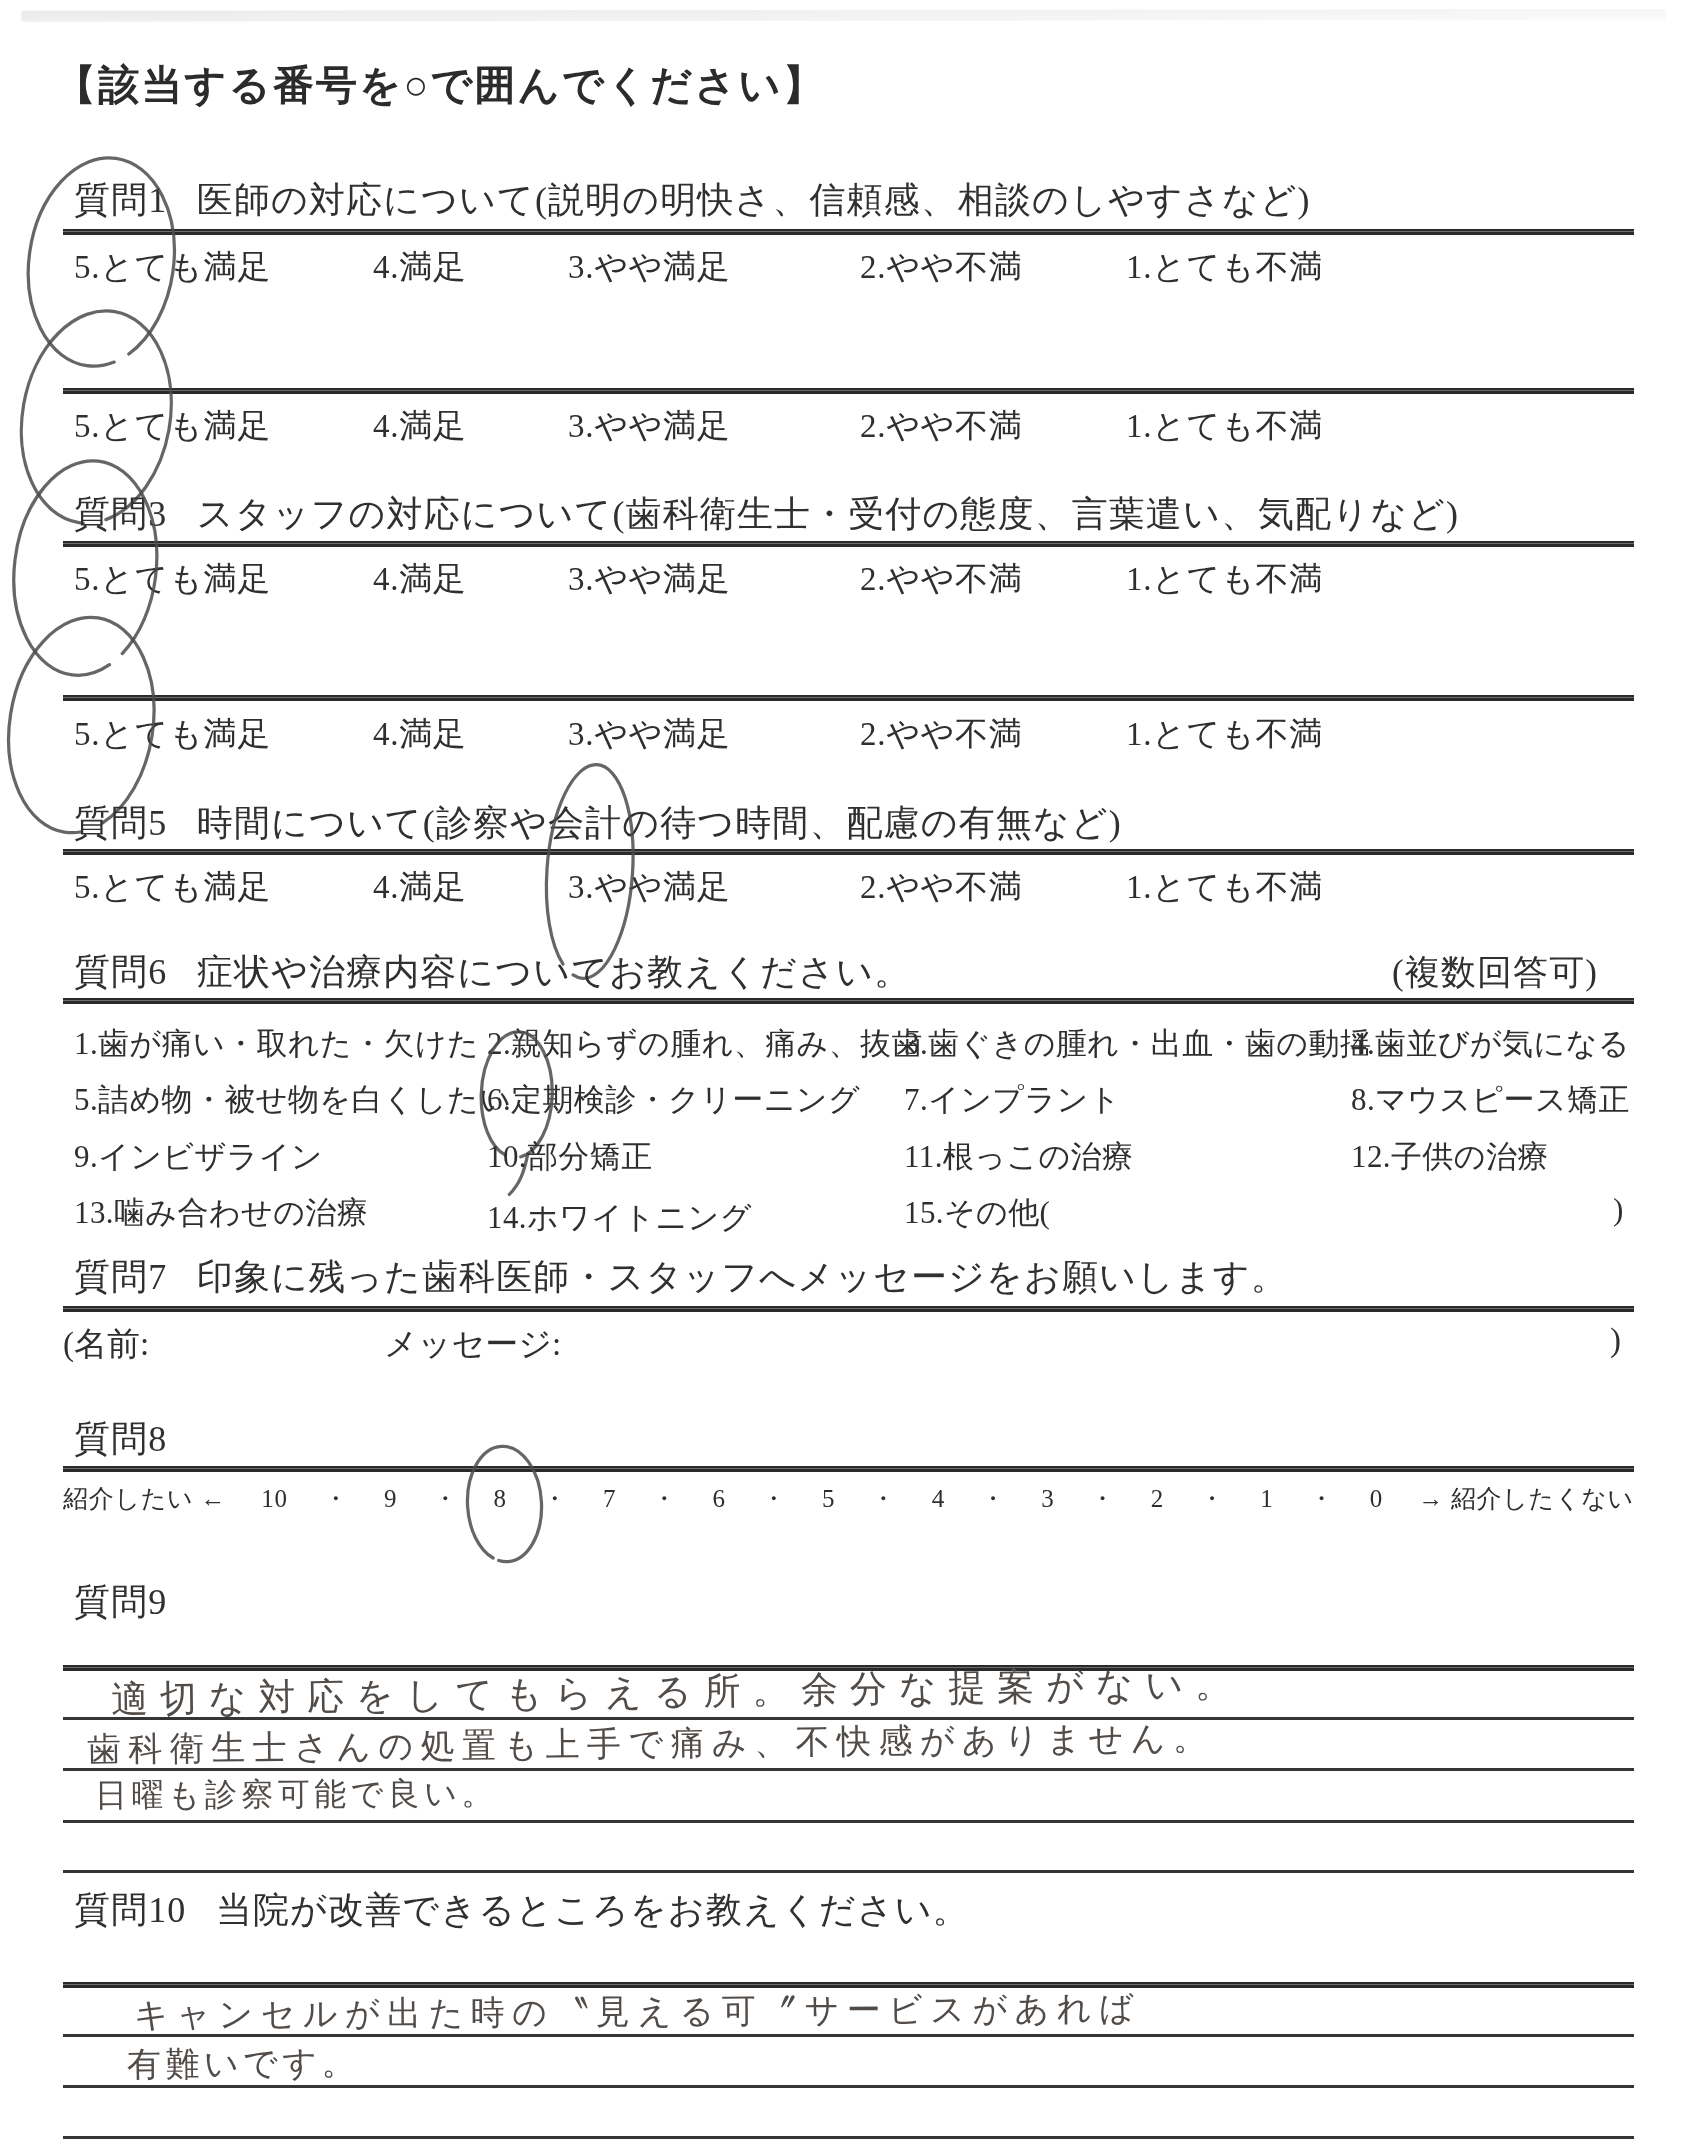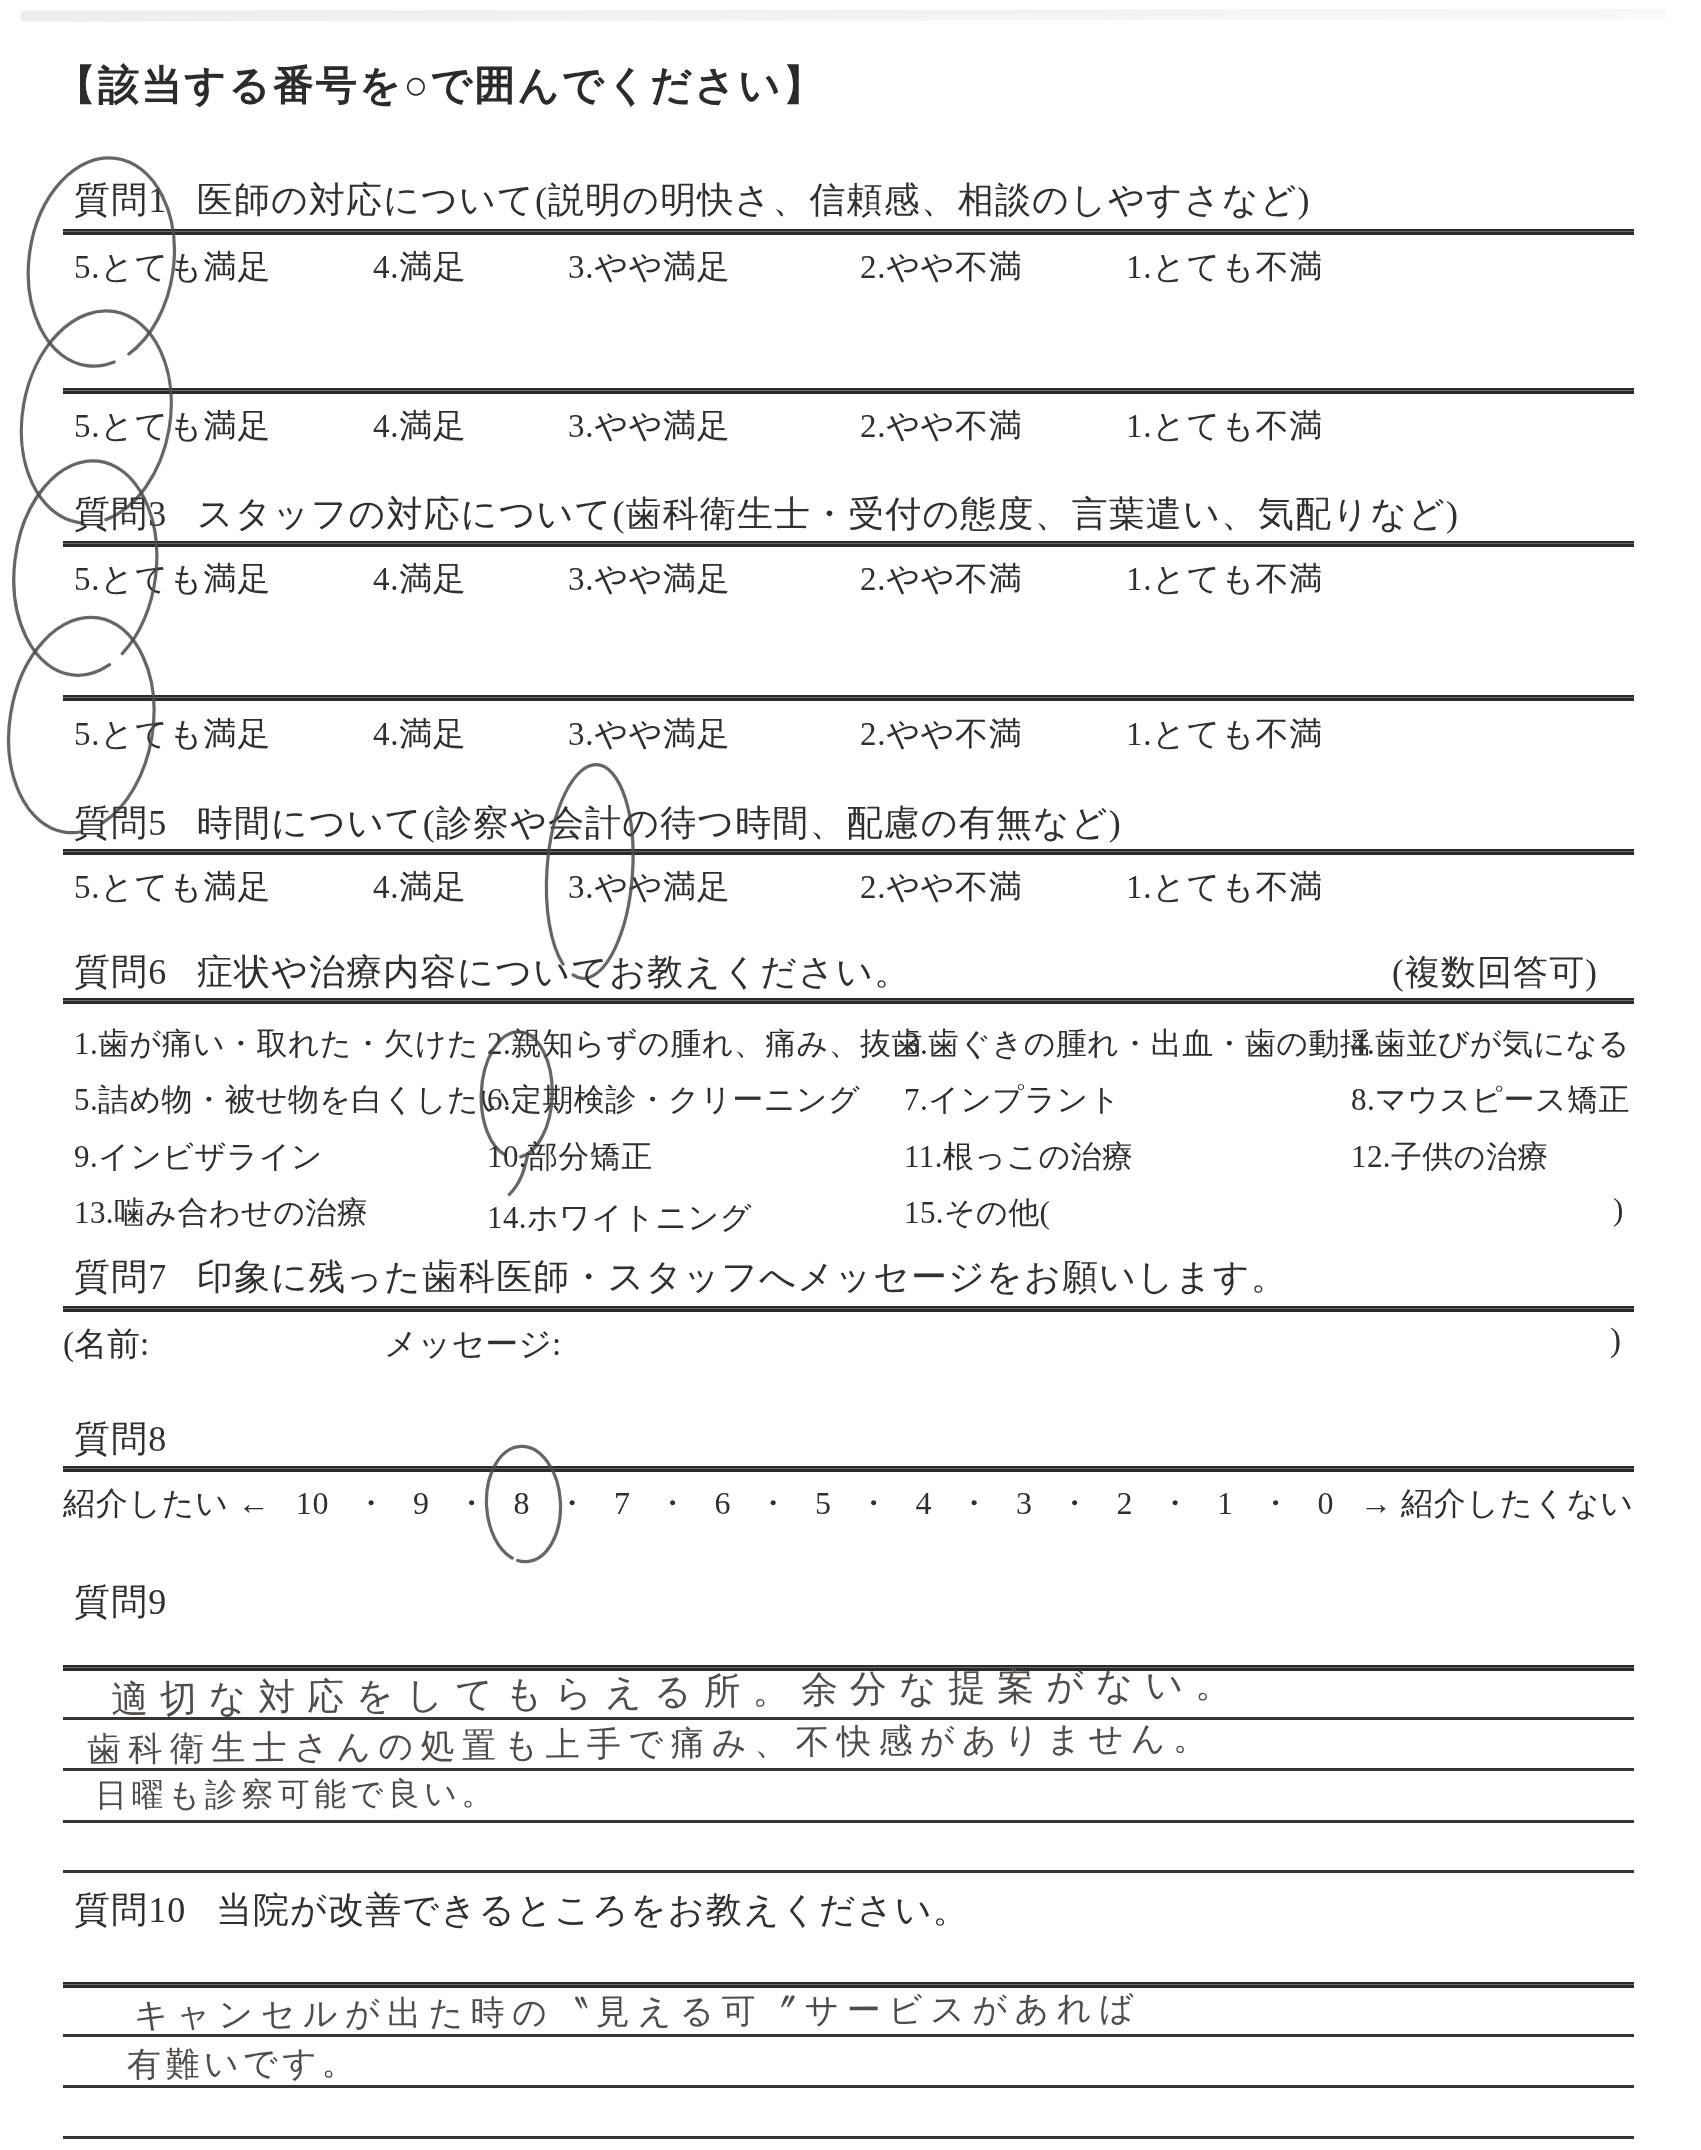--- a/index.html
+++ b/index.html
@@ -28,21 +28,21 @@
   .thick{height:5.9px; background:linear-gradient(to bottom,#2a2a2a 0 34%,#6d6d6d 34% 58%,#2a2a2a 58% 100%);}
   .thin{height:3px; background:#353535;}
   .opts{position:absolute; left:0; width:1701px; height:52px; font-size:33px; letter-spacing:0.7px;}
   .opt{position:absolute; white-space:nowrap; top:0;}
   .grid{position:absolute; left:0; top:0; width:1701px; height:310px; font-size:31px; letter-spacing:0.4px;}
   .g{position:absolute; white-space:nowrap;}
   .fields{position:absolute; left:0; width:1701px; height:52px; font-size:33px;}
   .fields span{position:absolute; white-space:nowrap;}
   .scale{
     position:absolute; left:63px; width:1571px; display:flex; align-items:baseline;
-    justify-content:space-between; font-size:32px; letter-spacing:0.7px; white-space:nowrap;
+    justify-content:space-between; font-size:25px; letter-spacing:0.7px; white-space:nowrap;
   }
   .num{position:relative; display:inline-block;}
   .circ{position:absolute; overflow:visible; pointer-events:none;}
   .circ ellipse,.circ path{fill:none; stroke:#4b4b4b; stroke-width:4.4; stroke-linecap:round; opacity:.85;}
   .hand{
     position:absolute; white-space:nowrap; color:#524c49; font-weight:400;
   }
   .ans{position:absolute; left:0; width:1701px;}
 </style>
 </head>

